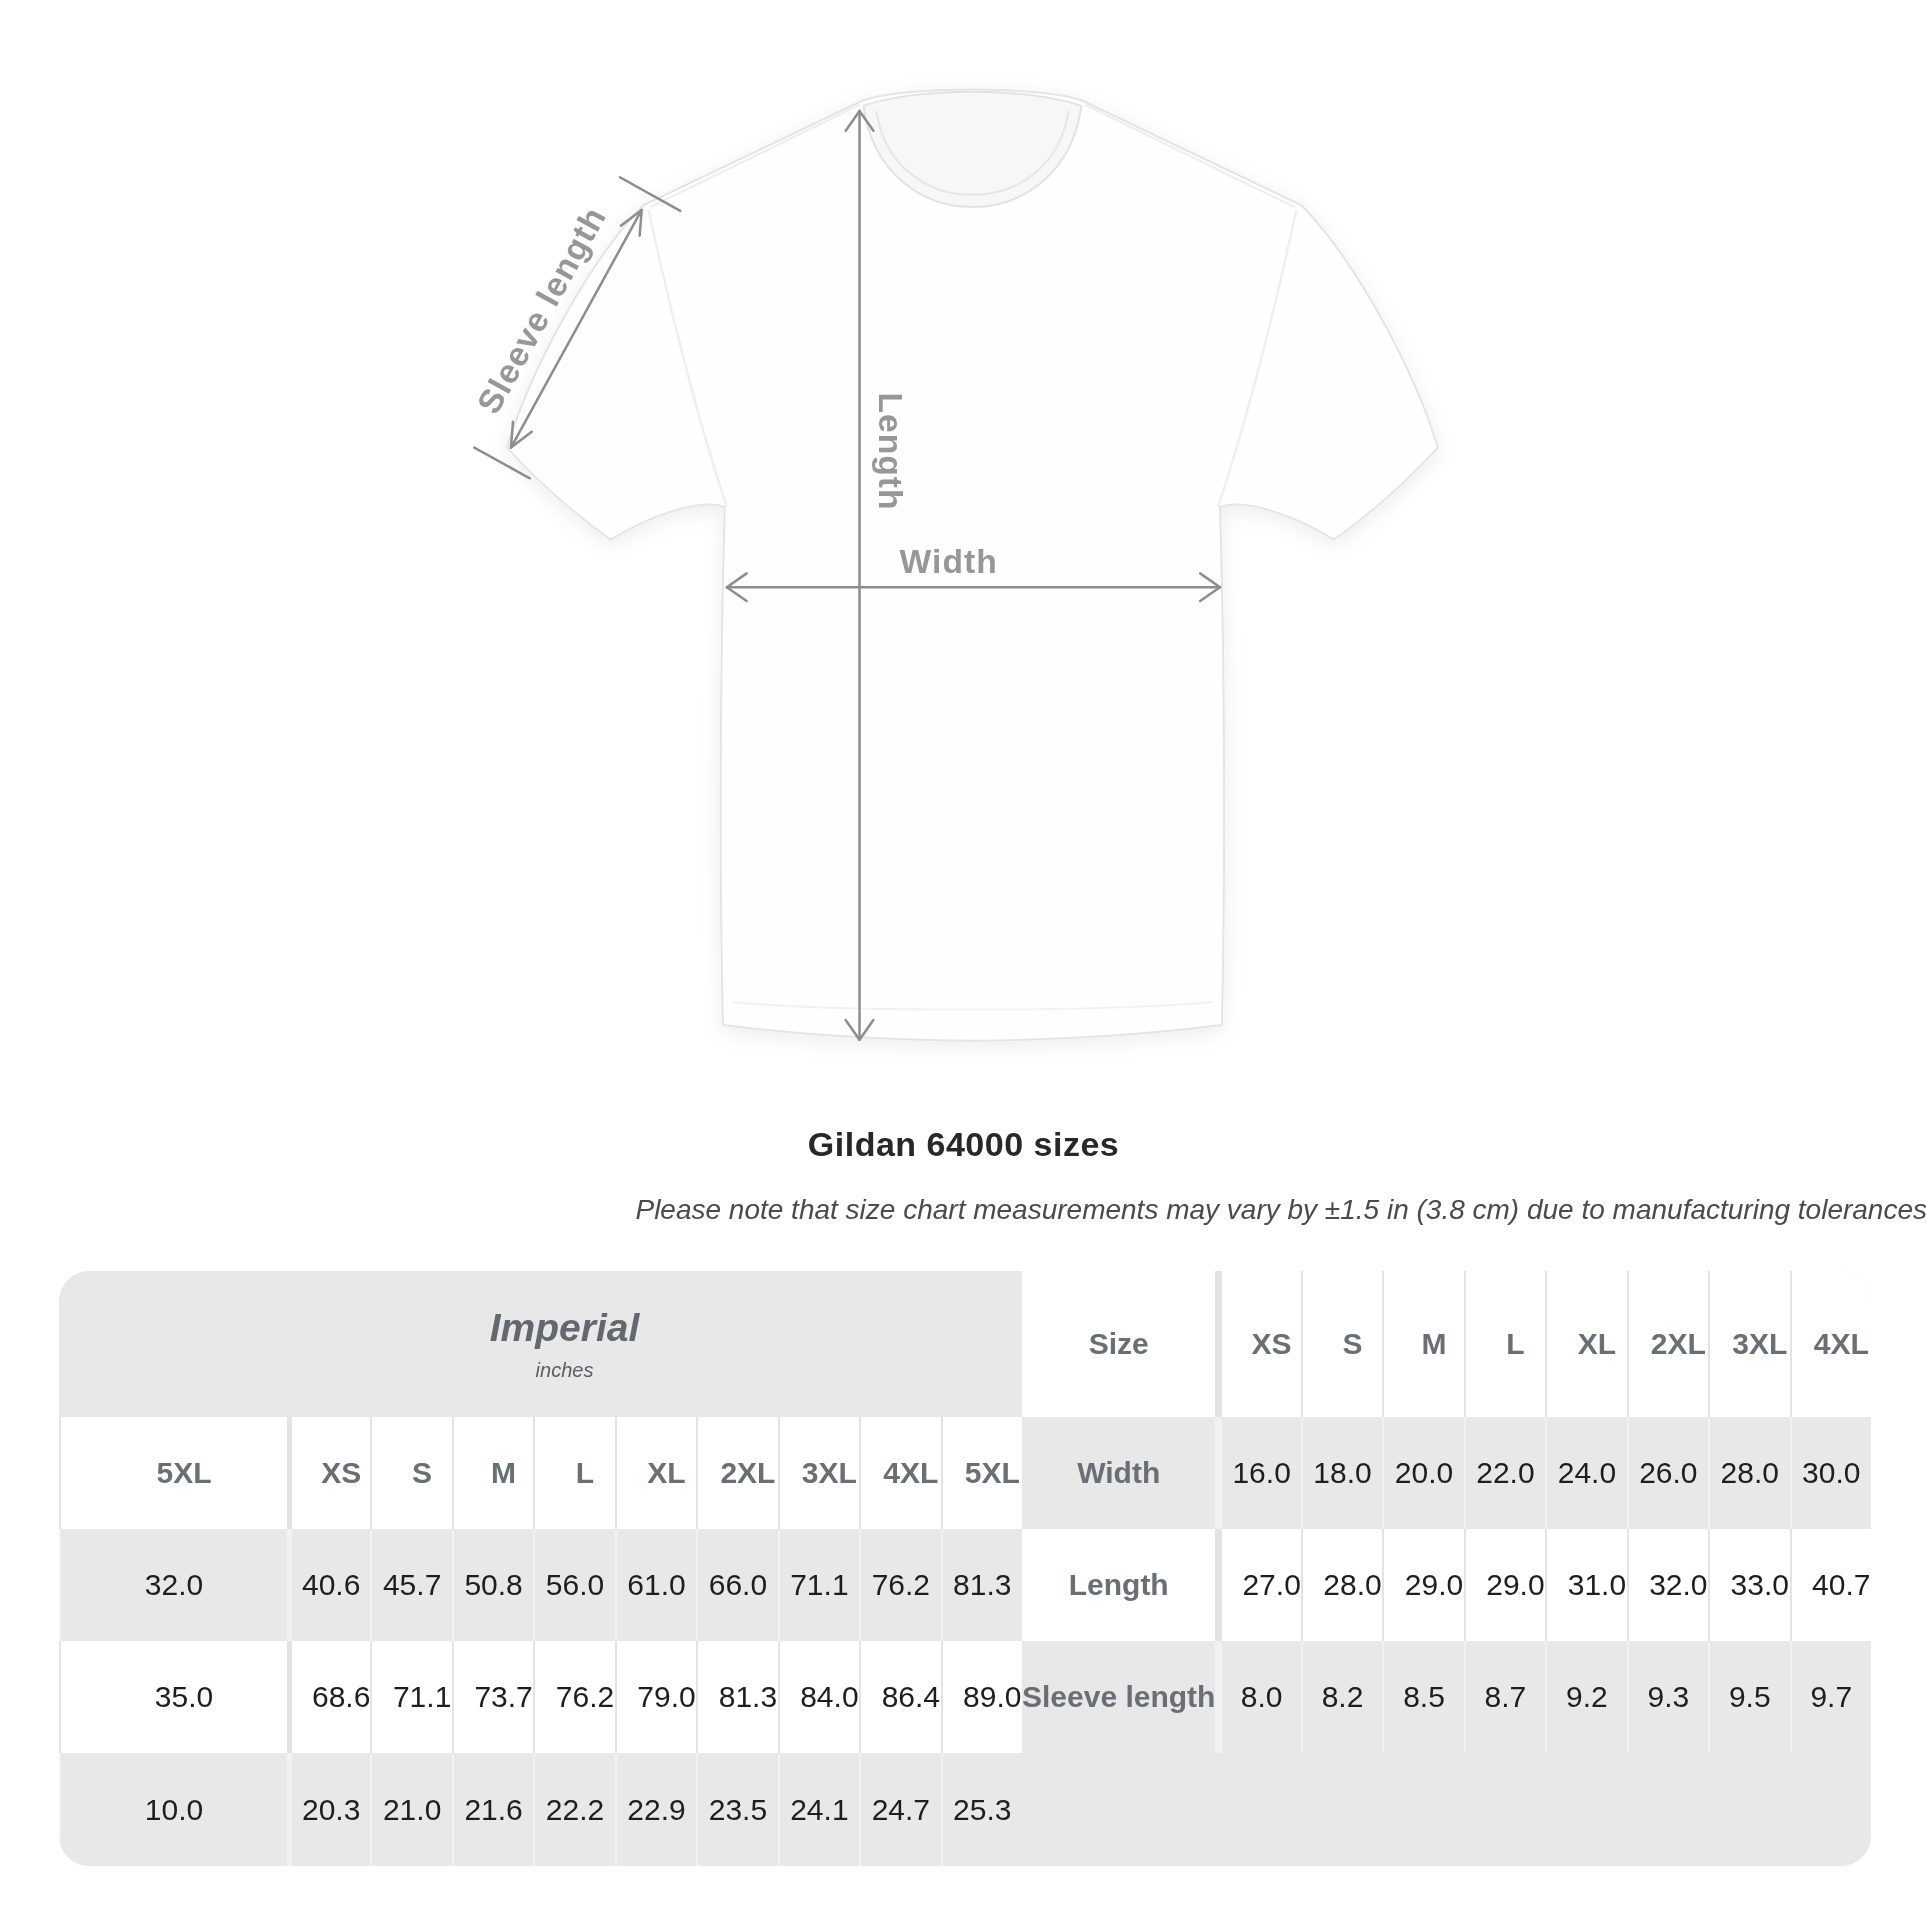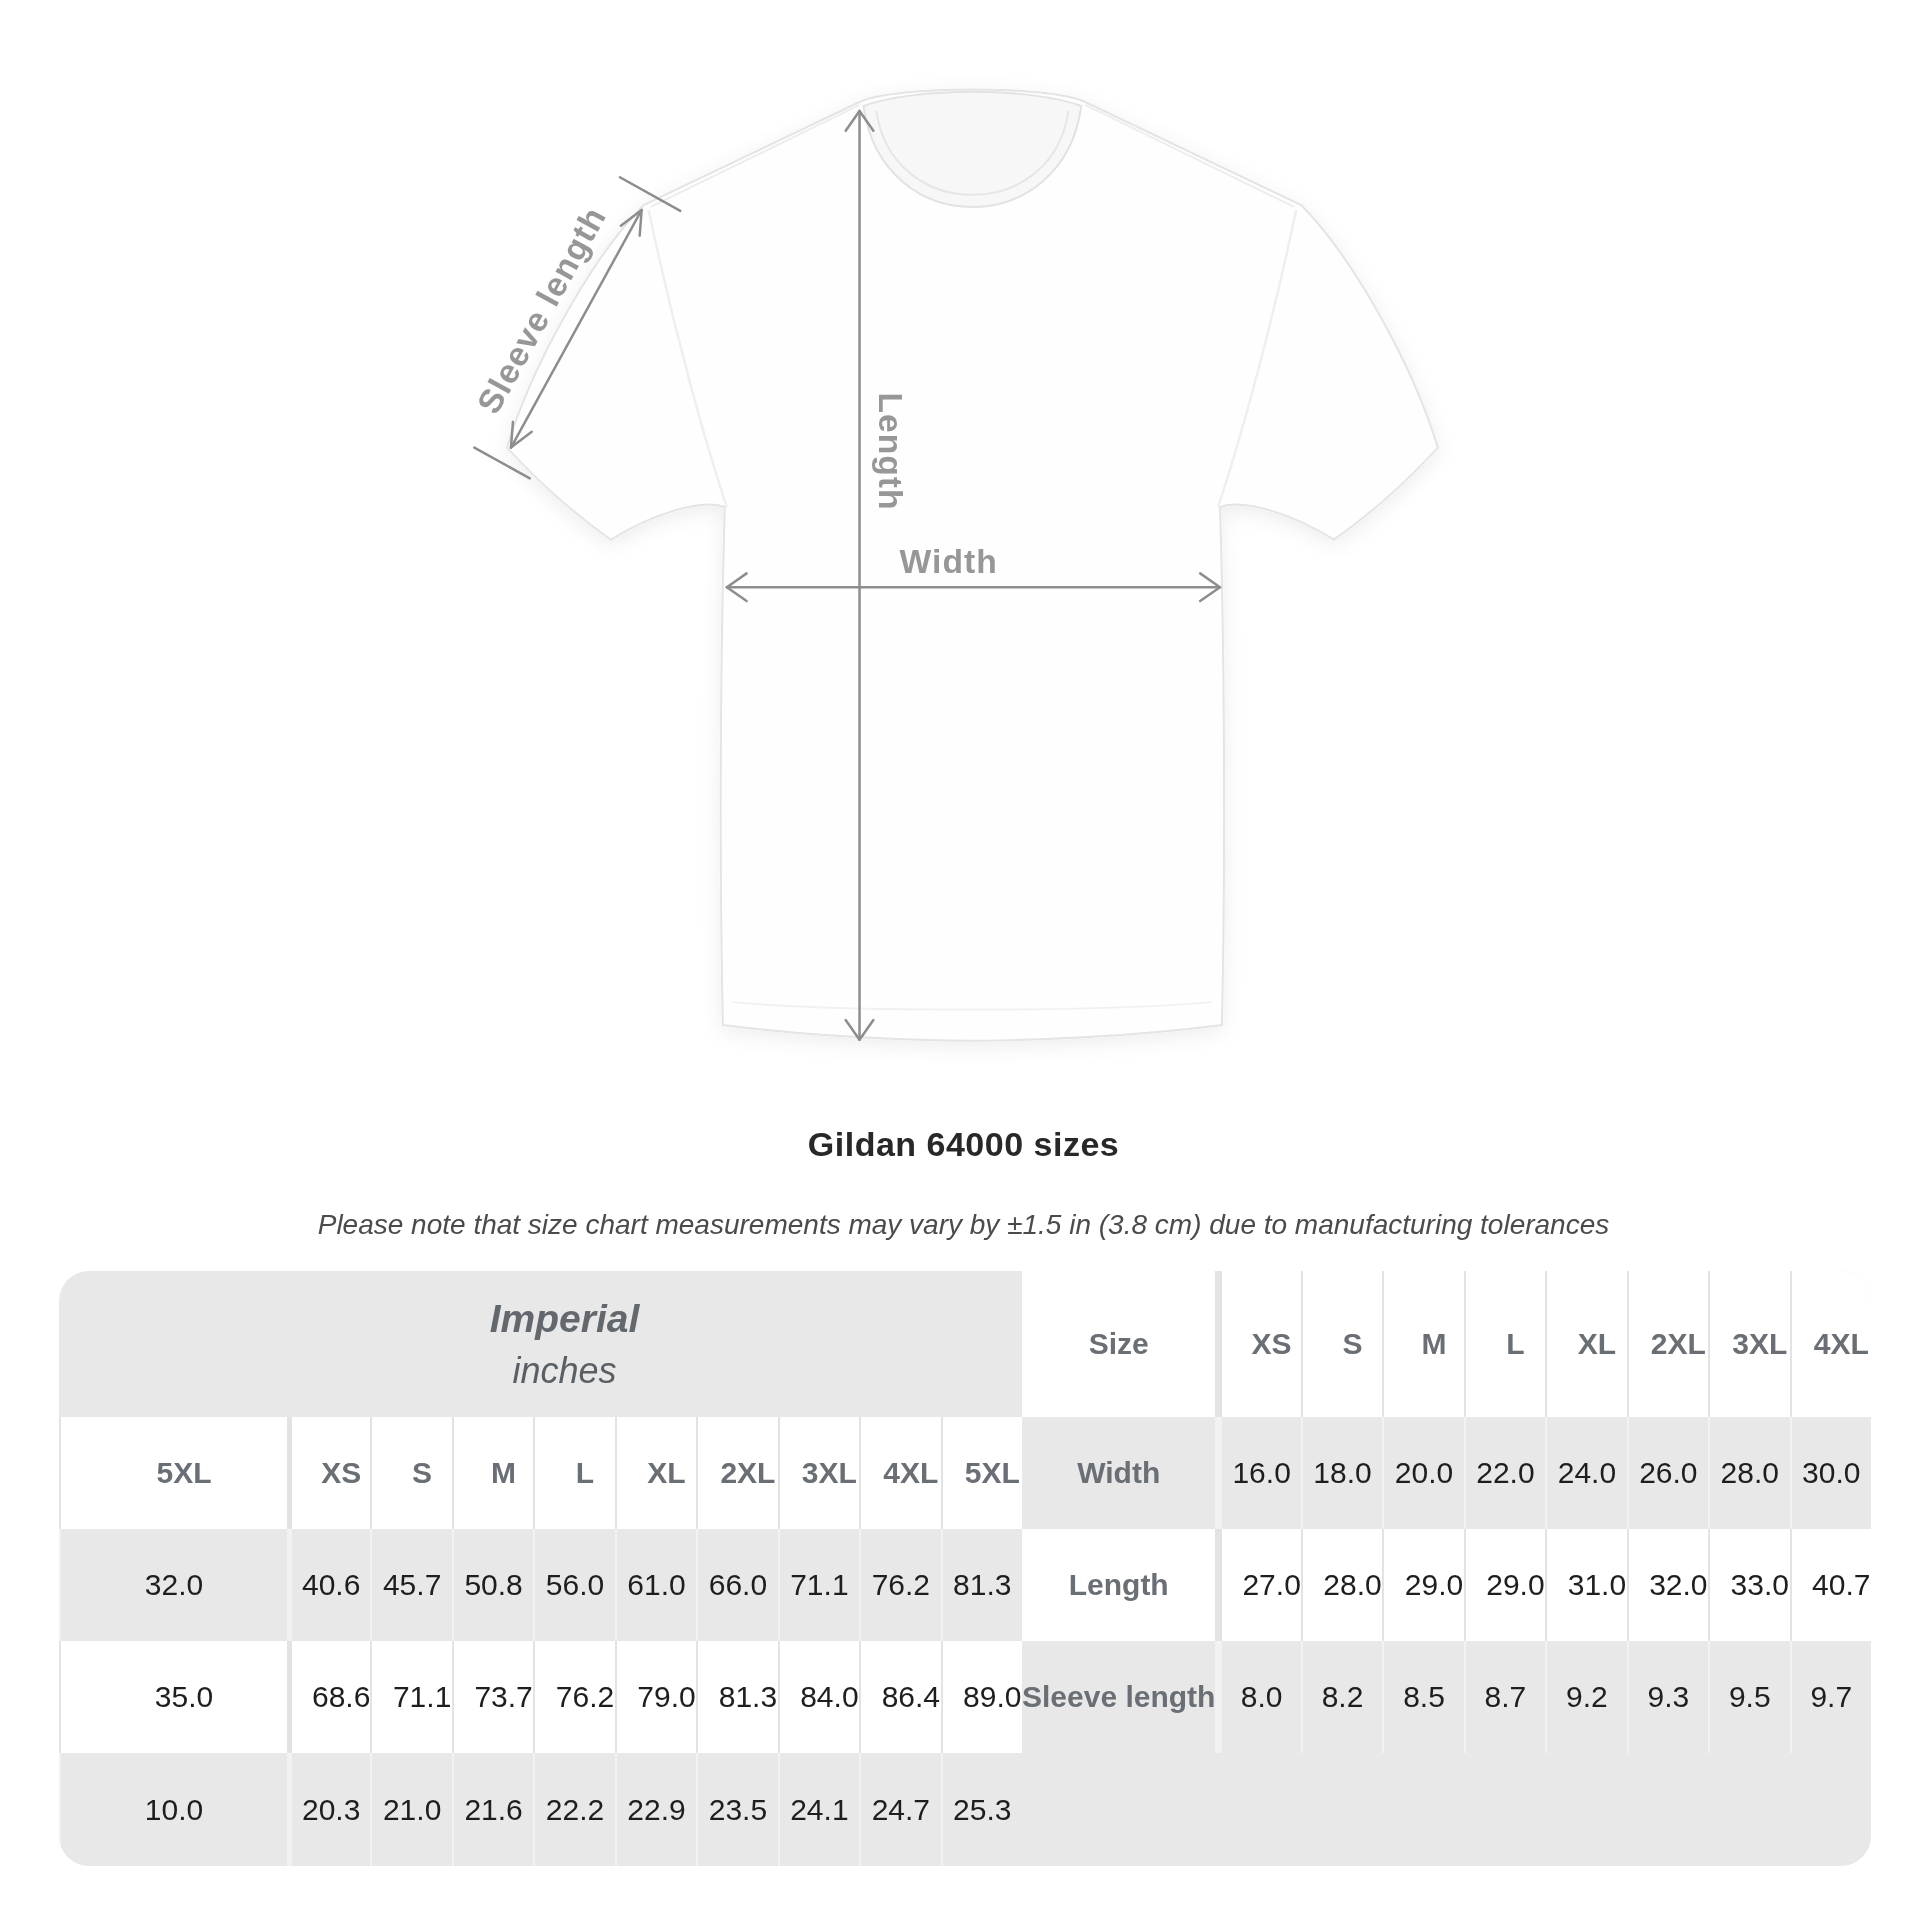--- a/index.html
+++ b/index.html
@@ -10,36 +10,36 @@
   
   .diagram-svg{position:absolute;left:0;top:0;}
   .dim-line{stroke:#8d8d8d;stroke-width:2.5;fill:none;stroke-linecap:round;stroke-linejoin:round;}
   .dim-label{fill:#979797;font-weight:bold;font-size:34px;letter-spacing:1px;}
   
   .page-title{
     position:absolute;top:1125px;left:0;width:100%;text-align:center;
     font-size:34px;font-weight:bold;color:#282828;letter-spacing:0.5px;
   }
   .page-subtitle{
-    position:absolute;top:1194px;left:0;width:100%;text-align:center;
-    font-size:28px;font-style:italic;color:#4b4b4b;margin-top:15px;
+    position:absolute;top:1194px;left:0;width:100%;text-align:right;
+    font-size:28px;font-style:italic;color:#4b4b4b;
   }
   
   .size-table{
     position:absolute;left:59px;top:1271px;width:1812px;height:595px;
     background:#e8e8e8;border-radius:30px;overflow:hidden;
     display:grid;
     grid-template-columns:228px repeat(18,1fr);
     grid-template-rows:146px 112px 112px 112px 114px;
   }
   .sec{display:flex;flex-direction:column;align-items:center;justify-content:center;gap:9px;margin-left:48px;}
   .sec-imperial{grid-column:1/11;}
   .sec-metric{grid-column:11/20;}
   .sec .name{font-size:39px;font-weight:bold;font-style:italic;color:#62686d;}
-  .sec .unit{font-size:36px;font-style:italic;color:#595f64;}
+  .sec .unit{font-size:20px;font-style:italic;color:#595f64;}
   .c{display:flex;align-items:center;justify-content:center;font-size:30px;color:#1e1e1e;white-space:nowrap;}
   .wr{background:#ffffff;}
   .lab{font-weight:bold;color:#696f75;}
   .sep{border-left:2px solid #f2f2f3;}
   .sep-wide{border-left:7px solid #f2f2f3;}
   .sep-mid{border-left:5px solid #f2f2f3;}
   .wr.sep,.wr.sep-wide,.wr.sep-mid{border-left-color:#e3e3e4;padding-left:20px;}
 </style>
 </head>
 <body>

